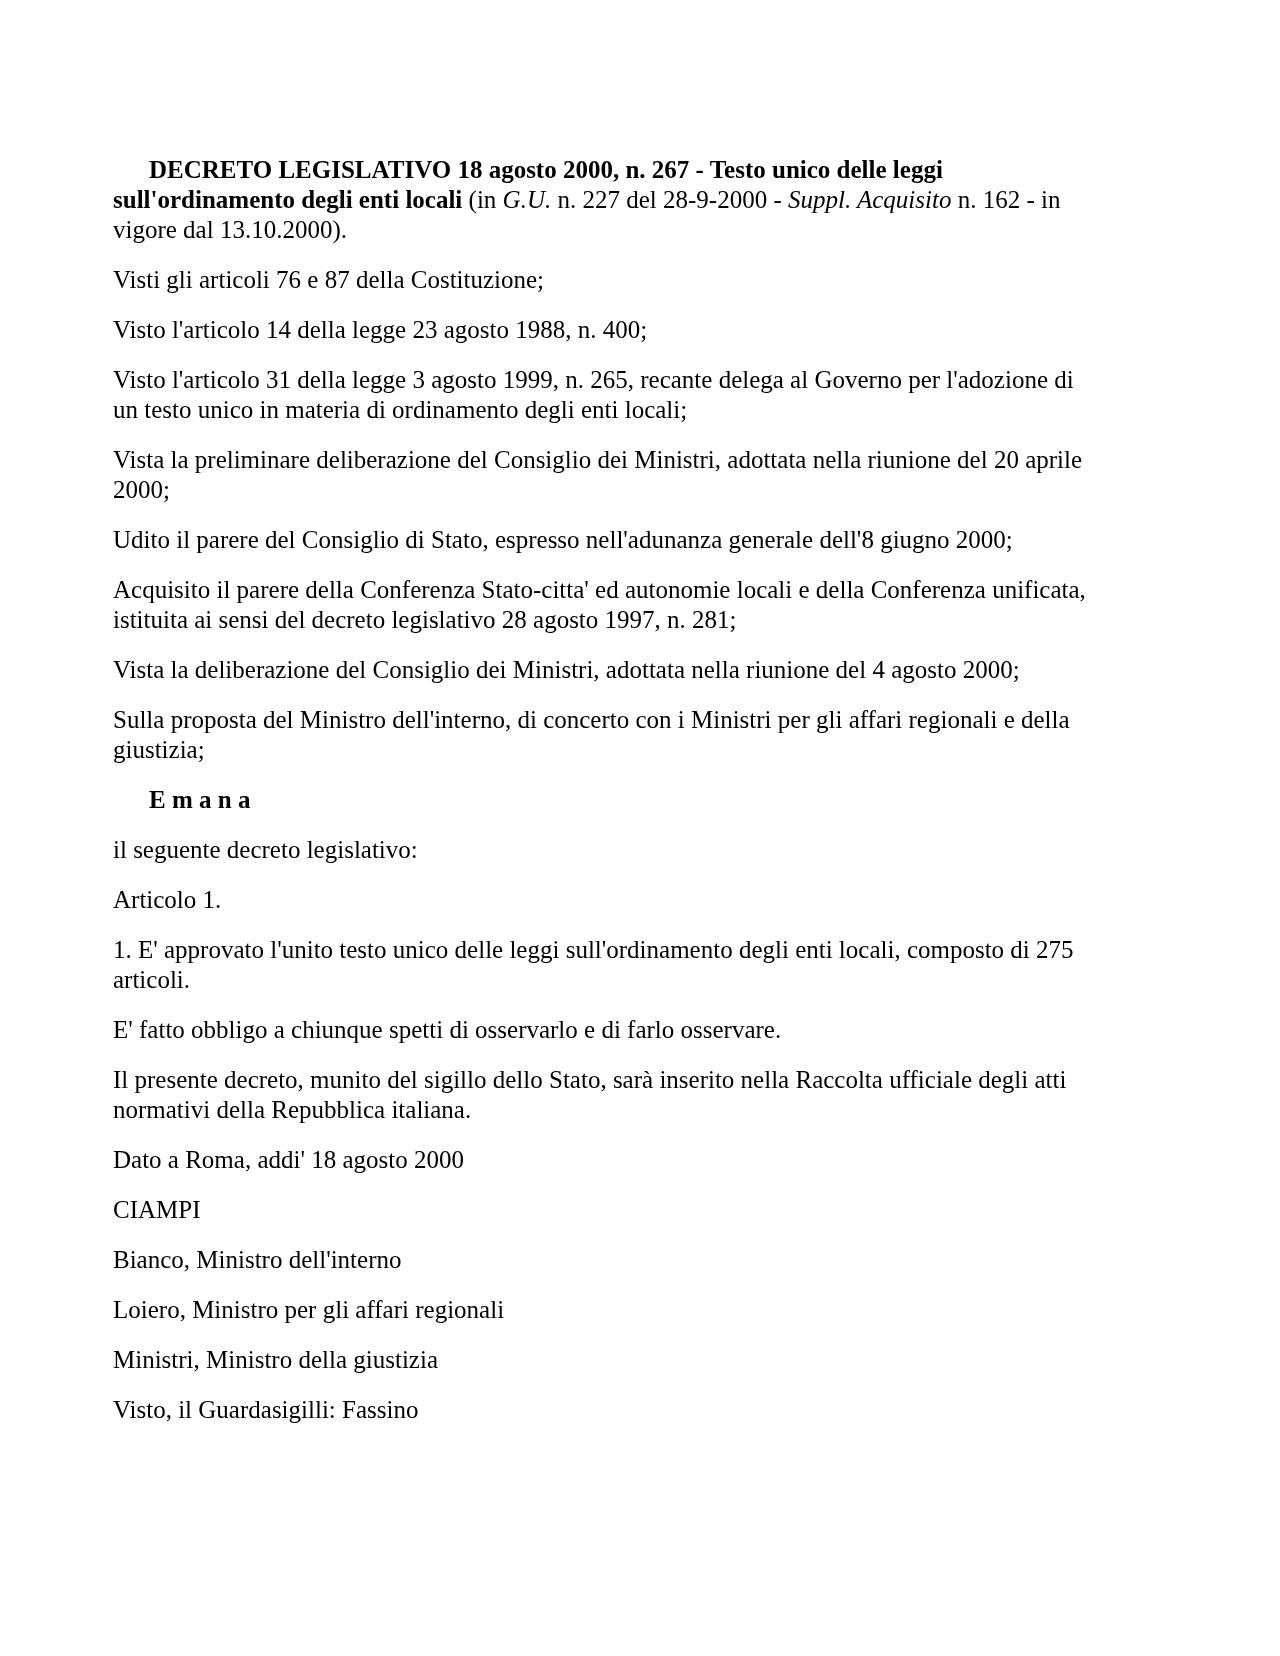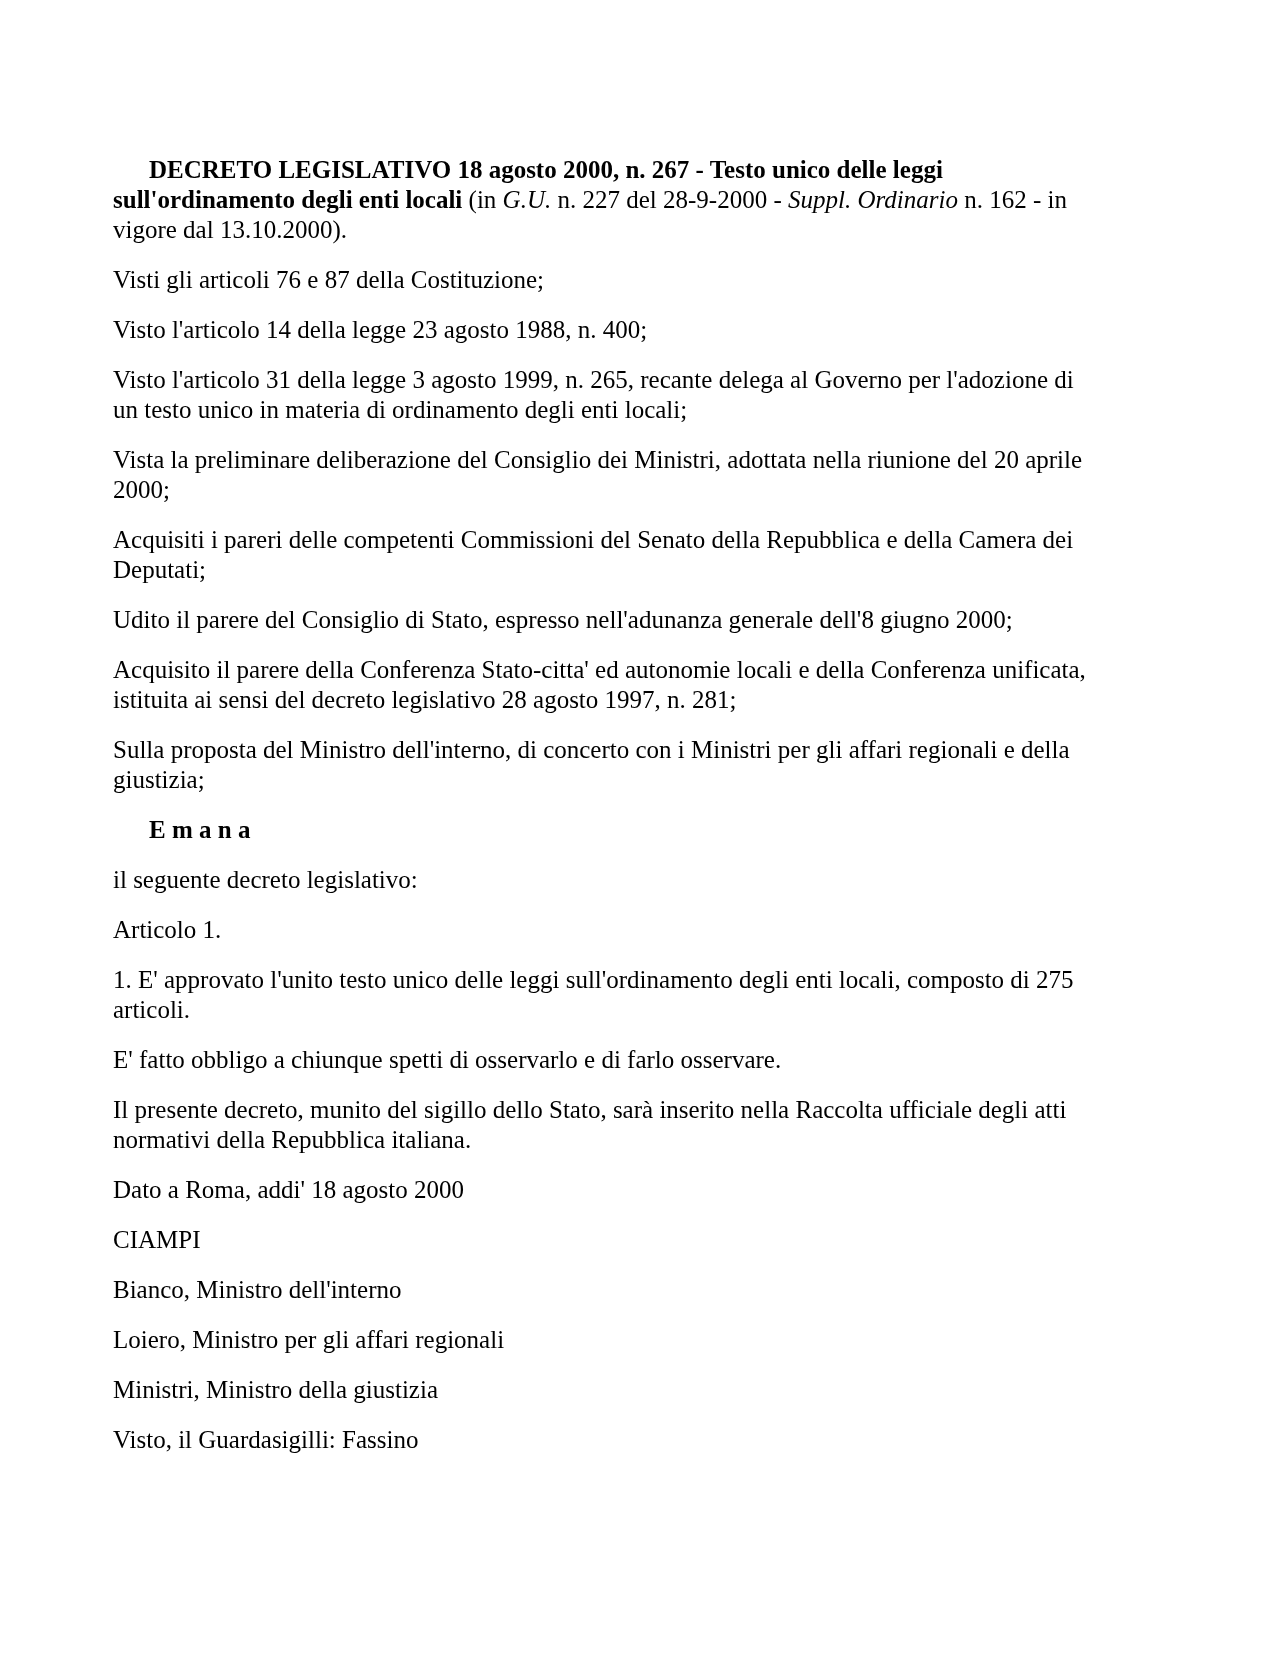--- a/index.html
+++ b/index.html
@@ -29,28 +29,28 @@
     padding: 0;
   }
   .doc-body .b { font-weight: bold; margin-left: 36px; }
   .doc-body .i { font-style: italic; }
 </style>
 </head>
 <body>
 
 <div class="page">
   <div class="doc-body">
-      <p><span class="b">DECRETO LEGISLATIVO 18 agosto 2000, n. 267 -  Testo unico delle leggi sull'ordinamento degli enti locali</span><span> (in </span><span class="i">G.U.</span><span> n. 227 del 28-9-2000 - </span><span class="i">Suppl. Ordinario</span><span> n. 162 - in vigore dal 13.10.2000).</span></p>
+      <p><span class="b">DECRETO LEGISLATIVO 18 agosto 2000, n. 267 -  Testo unico delle leggi sull'ordinamento degli enti locali</span><span> (in </span><span class="i">G.U.</span><span> n. 227 del 28-9-2000 - </span><span class="i">Suppl. Acquisito</span><span> n. 162 - in vigore dal 13.10.2000).</span></p>
       <p><span>Visti gli articoli 76 e 87 della Costituzione;</span></p>
       <p><span>Visto l'articolo 14 della legge 23 agosto 1988, n. 400;</span></p>
       <p><span>Visto l'articolo 31 della legge 3 agosto 1999, n. 265, recante delega al Governo per l'adozione di un testo unico in materia di ordinamento degli enti locali;</span></p>
       <p><span>Vista la preliminare deliberazione del Consiglio dei Ministri, adottata nella riunione del 20 aprile 2000;</span></p>
-      <p><span>Acquisiti i pareri delle competenti Commissioni del Senato della Repubblica e della Camera dei Deputati;</span></p>
       <p><span>Udito il parere del Consiglio di Stato, espresso nell'adunanza generale dell'8 giugno 2000;</span></p>
       <p><span>Acquisito il parere della Conferenza Stato-citta' ed autonomie locali e della Conferenza unificata, istituita ai sensi del decreto legislativo 28 agosto 1997, n. 281;</span></p>
+      <p><span>Vista la deliberazione del Consiglio dei Ministri, adottata nella riunione del 4 agosto 2000;</span></p>
       <p><span>Sulla proposta del Ministro dell'interno, di concerto con i Ministri per gli affari regionali e della giustizia;</span></p>
       <p><span class="b">E m a n a</span></p>
       <p><span>il seguente decreto legislativo:</span></p>
       <p><span>Articolo 1.</span></p>
       <p><span>1. E' approvato l'unito testo unico delle leggi sull'ordinamento degli enti locali, composto di 275 articoli.</span></p>
       <p><span>E' fatto obbligo a chiunque spetti di osservarlo e di farlo osservare.</span></p>
       <p><span>Il presente decreto, munito del sigillo dello Stato, sarà inserito nella Raccolta ufficiale degli atti normativi della Repubblica italiana.</span></p>
       <p><span>Dato a Roma, addi' 18 agosto 2000</span></p>
       <p><span>CIAMPI</span></p>
       <p><span>Bianco, Ministro dell'interno</span></p>

